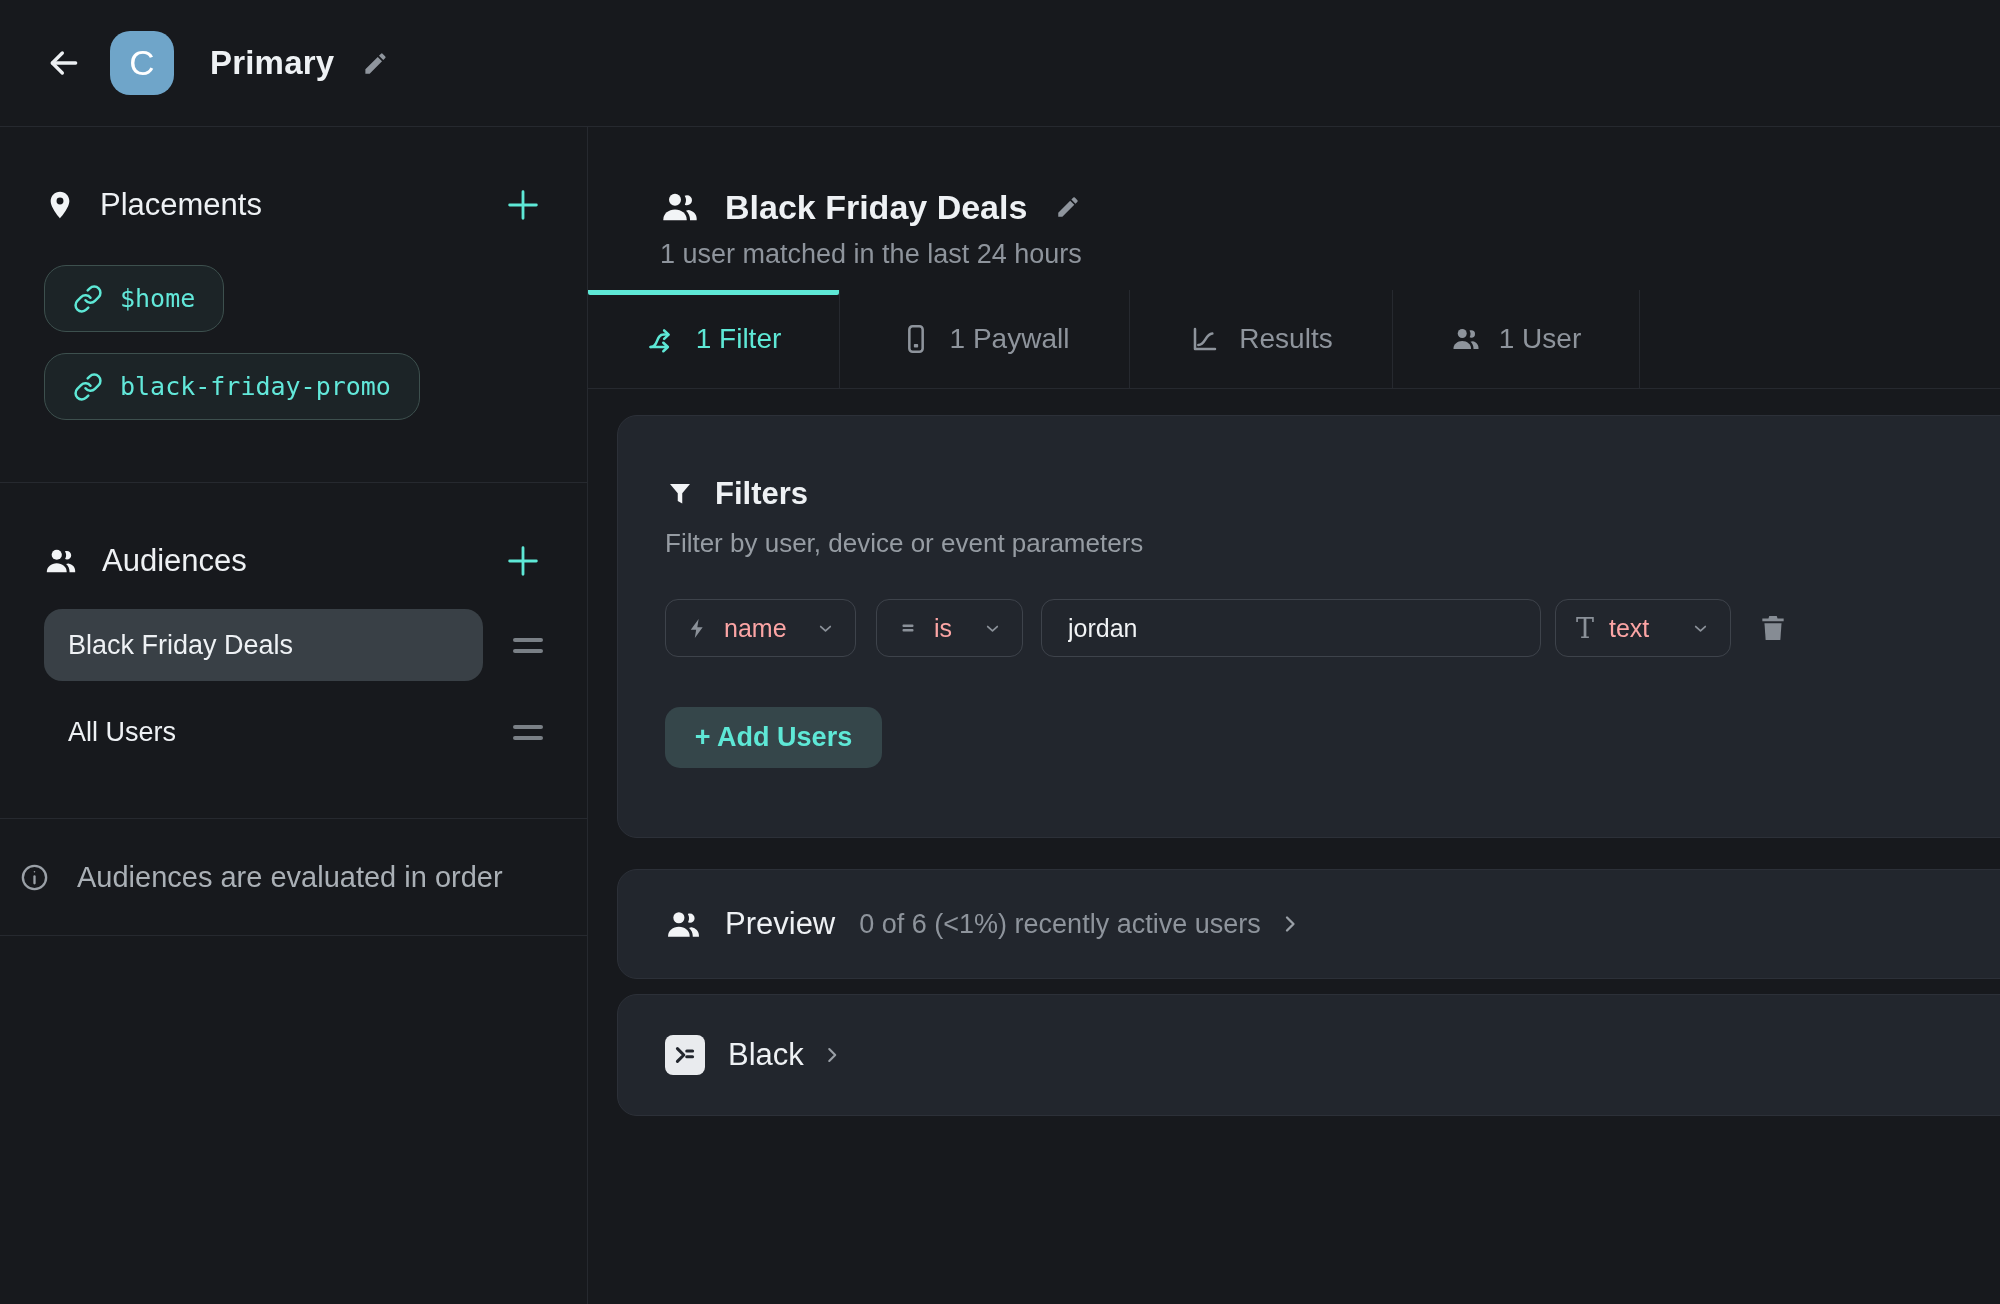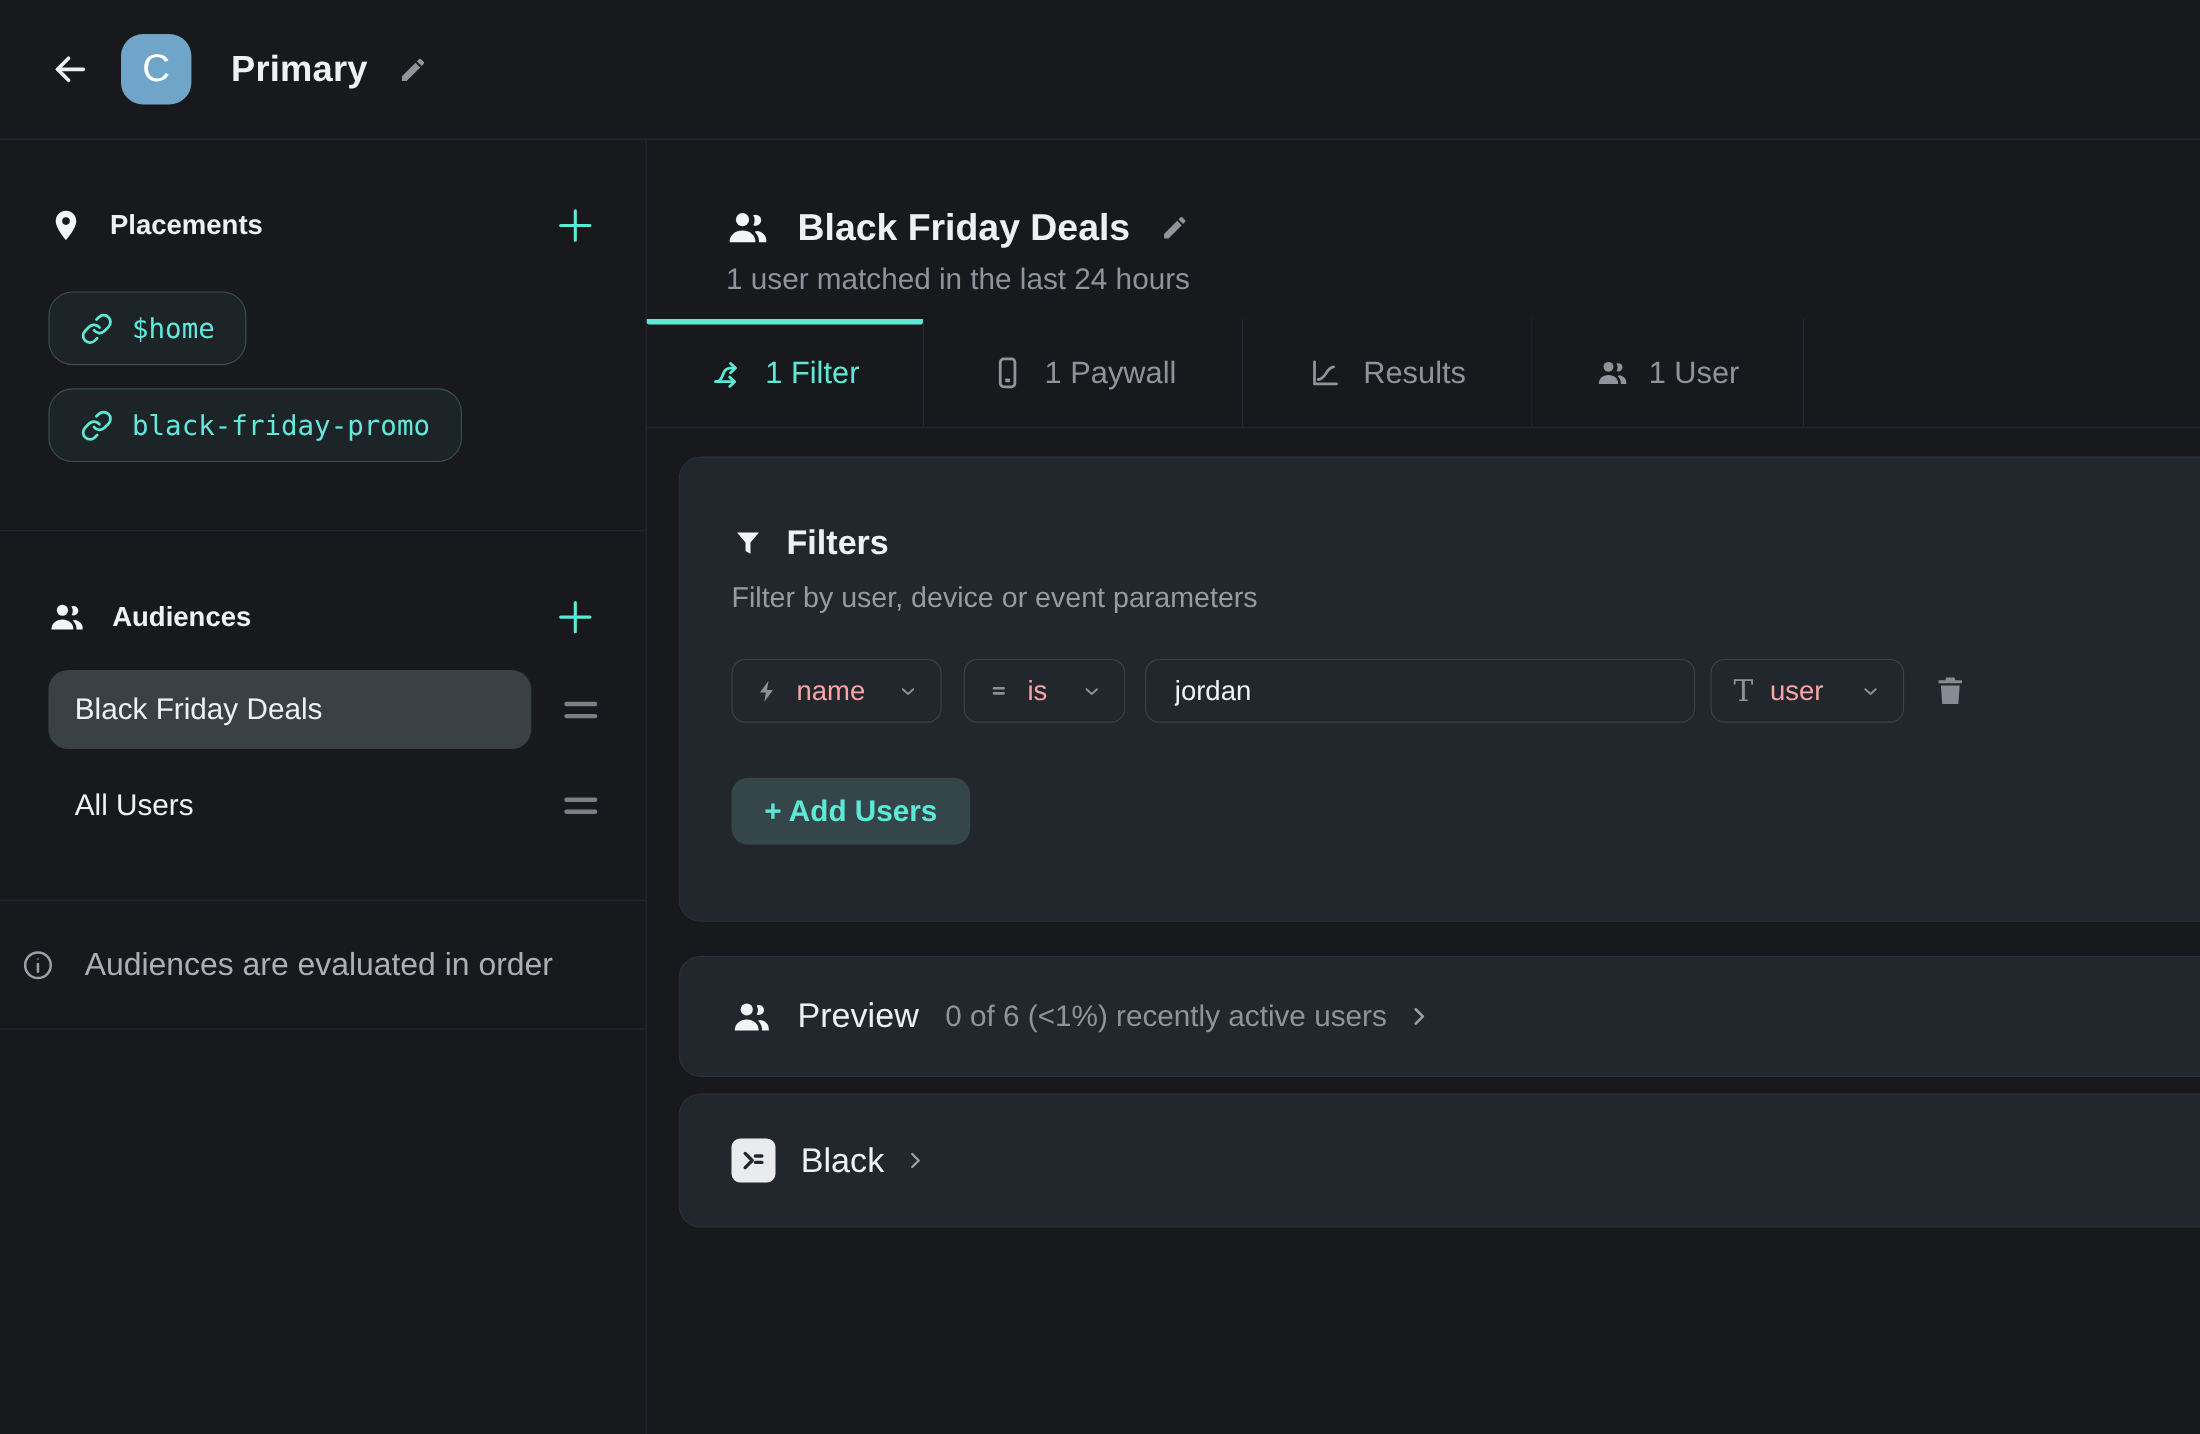--- a/index.html
+++ b/index.html
@@ -28,21 +28,21 @@
 
   
   .layout { display:flex; height:1177px; }
   .sidebar { width:588px; border-right:1px solid #26292f; display:flex; flex-direction:column; }
   .main { flex:1; min-width:0; }
 
   
   .side-section { padding:58px 44px 0 44px; }
   .side-head { display:flex; align-items:center; }
   .side-head .s-icon { color:#f2f4f6; }
-  .side-head .s-title { margin-left:24px; font-size:25px; font-weight:700; flex:1; }
+  .side-head .s-title { margin-left:24px; font-size:31px; font-weight:400; flex:1; }
   .plus-btn { width:40px; height:40px; color:#5ee8d6; cursor:pointer; }
 
   .chip-list { margin-top:40px; display:flex; flex-direction:column; align-items:flex-start; gap:21px; padding-bottom:62px; }
   .chip {
     display:inline-flex; align-items:center; gap:17px; height:67px;
     padding:0 28px; border:1px solid #3d504e; border-radius:22px;
     background:#1c2427; cursor:pointer;
   }
   .chip .c-icon { color:#5ee8d6; }
   .chip .c-label { font-family:"DejaVu Sans Mono","Liberation Mono",monospace; font-size:25px; color:#62e8da; }
@@ -360,21 +360,21 @@
               <svg viewBox="0 0 24 24" width="19" height="19" fill="none" stroke="currentColor" stroke-width="2.2" stroke-linecap="round" stroke-linejoin="round">
                   <path d="M6 9.5l6 5.5 6-5.5"></path>
                 </svg>
             </span>
           </div>
 
           <input class="filter-value" type="text" value="jordan" style="">
 
           <div class="dd dd-type">
             <span class="dd-icon serif-t">T</span>
-            <span class="dd-label">user</span>
+            <span class="dd-label">text</span>
             <span class="dd-chev">
               <svg viewBox="0 0 24 24" width="19" height="19" fill="none" stroke="currentColor" stroke-width="2.2" stroke-linecap="round" stroke-linejoin="round">
                   <path d="M6 9.5l6 5.5 6-5.5"></path>
                 </svg>
             </span>
           </div>
 
           <span class="trash-btn">
             <svg viewBox="0 0 24 24" width="32" height="32" fill="currentColor">
                 <path d="M9.2 3h5.6l.6 1.8H20v2.1H4V4.8h4.6L9.2 3z"></path>

